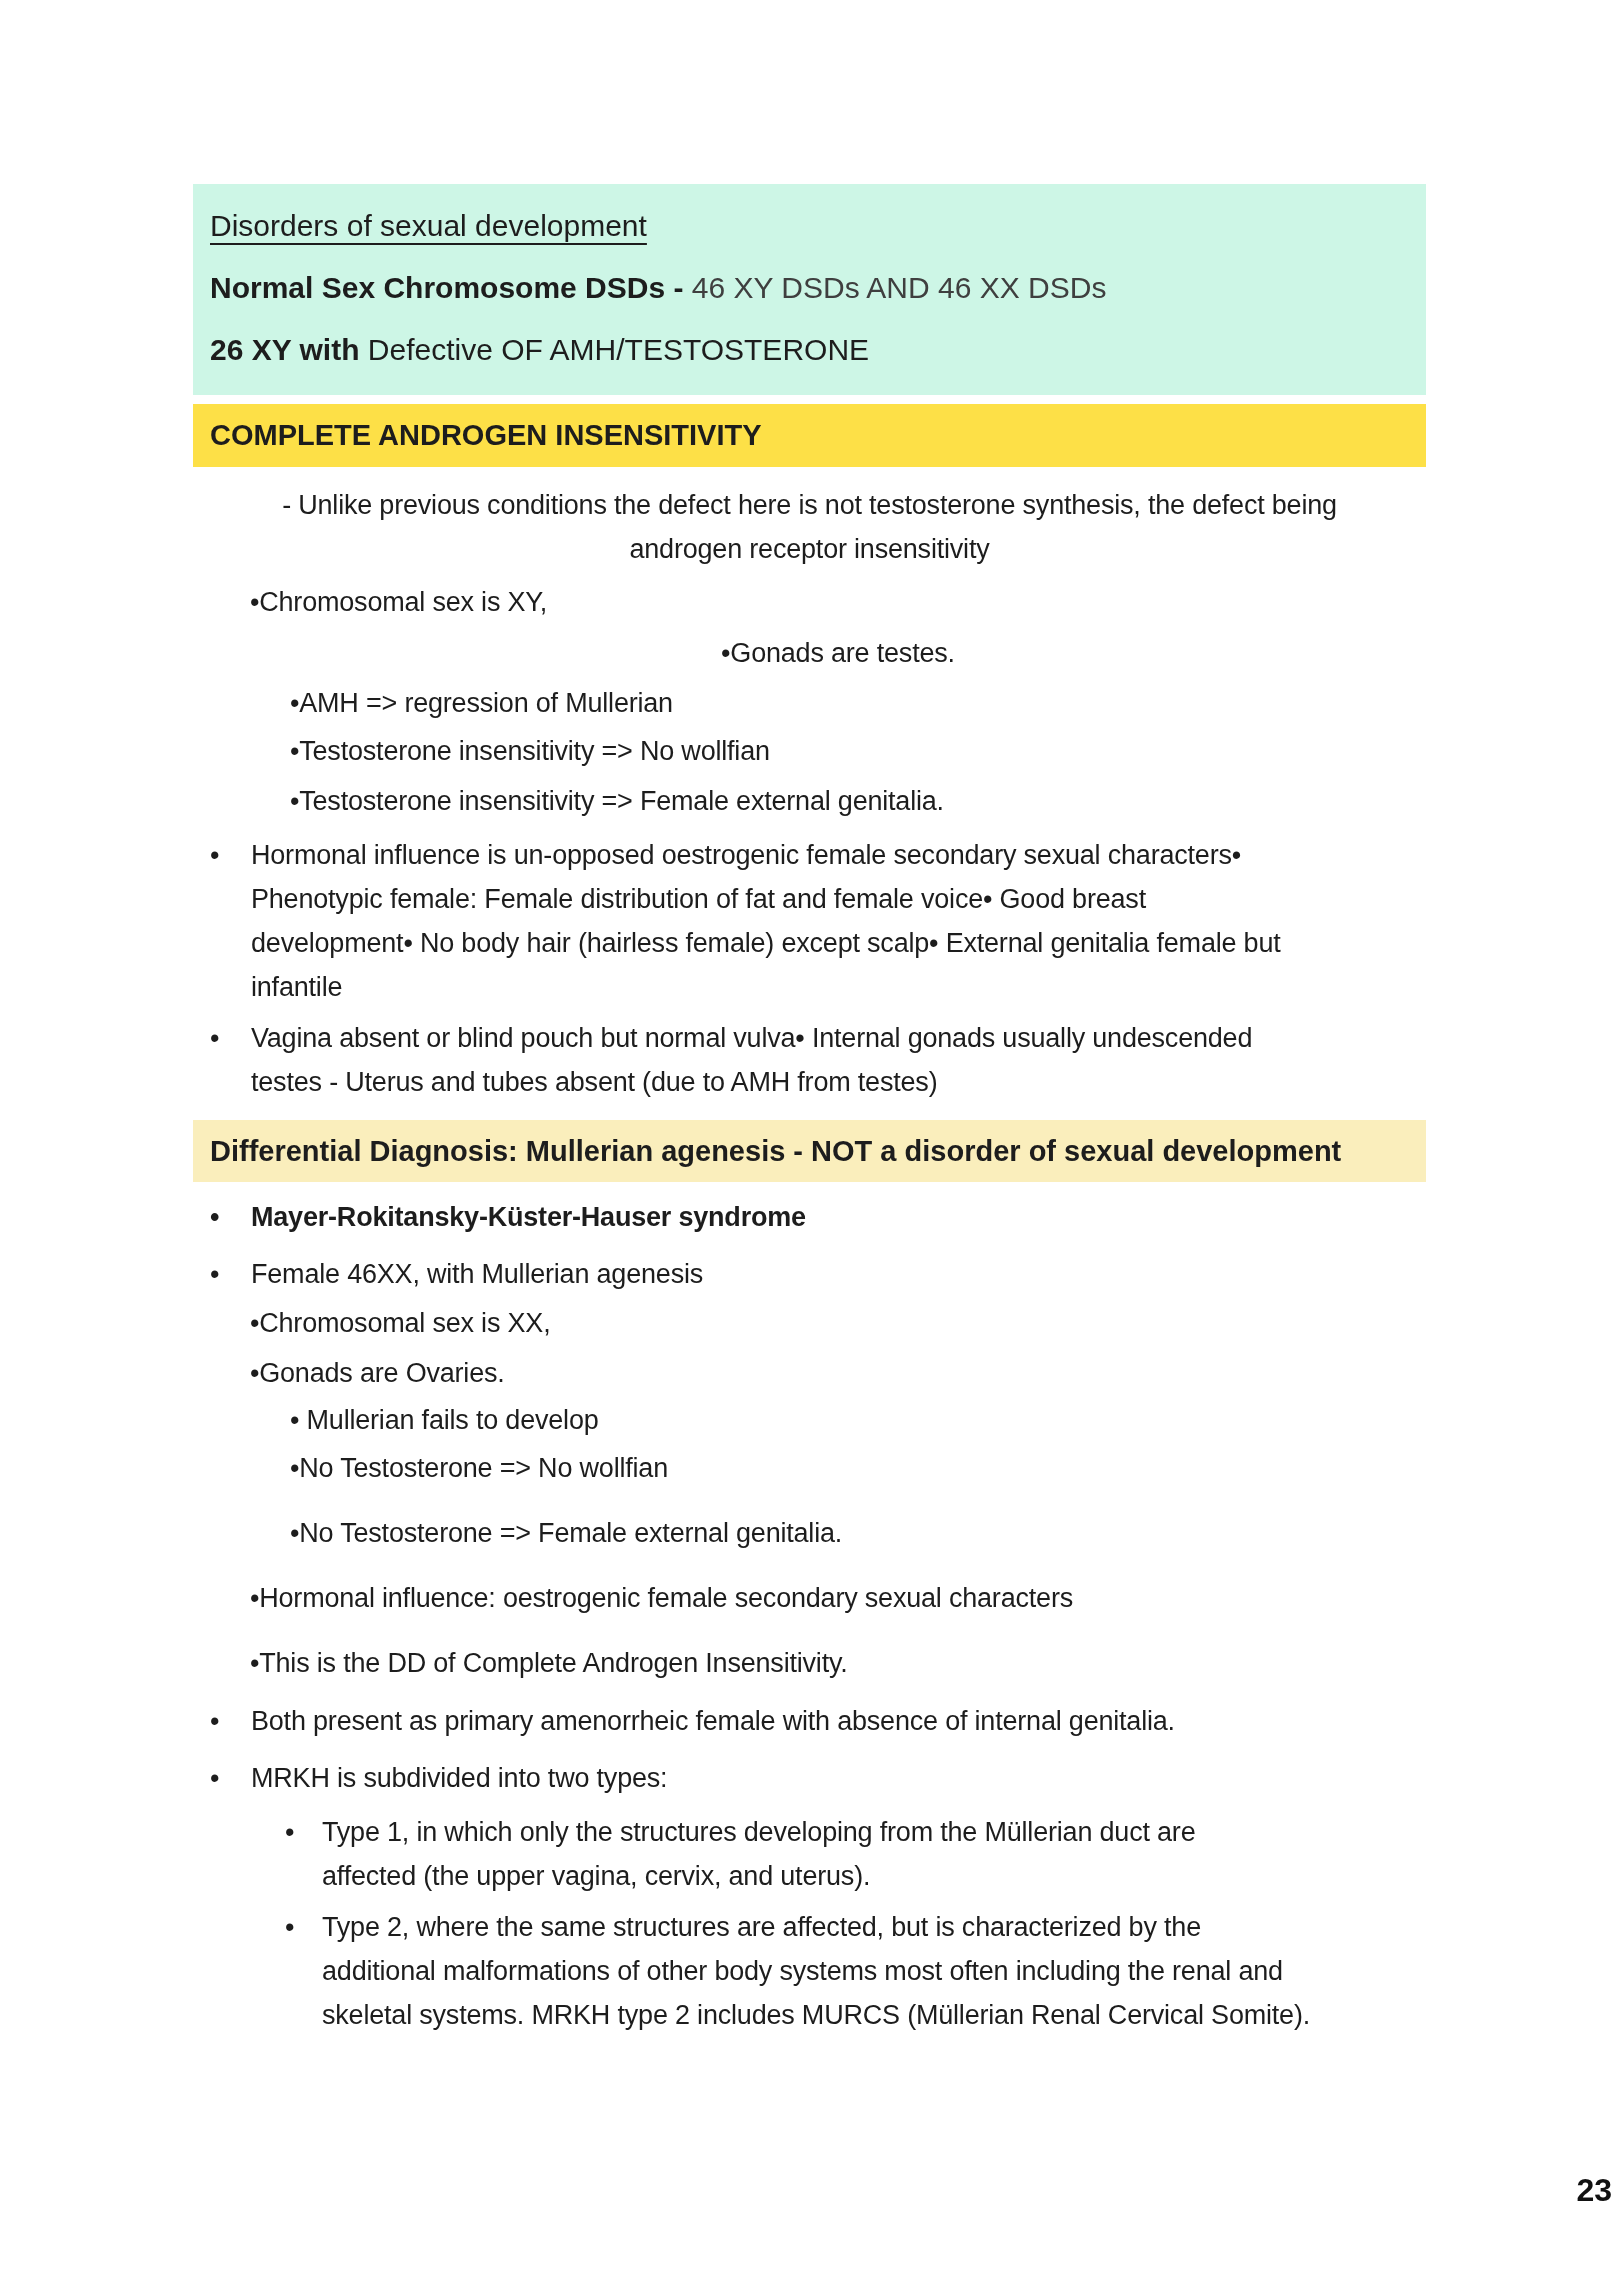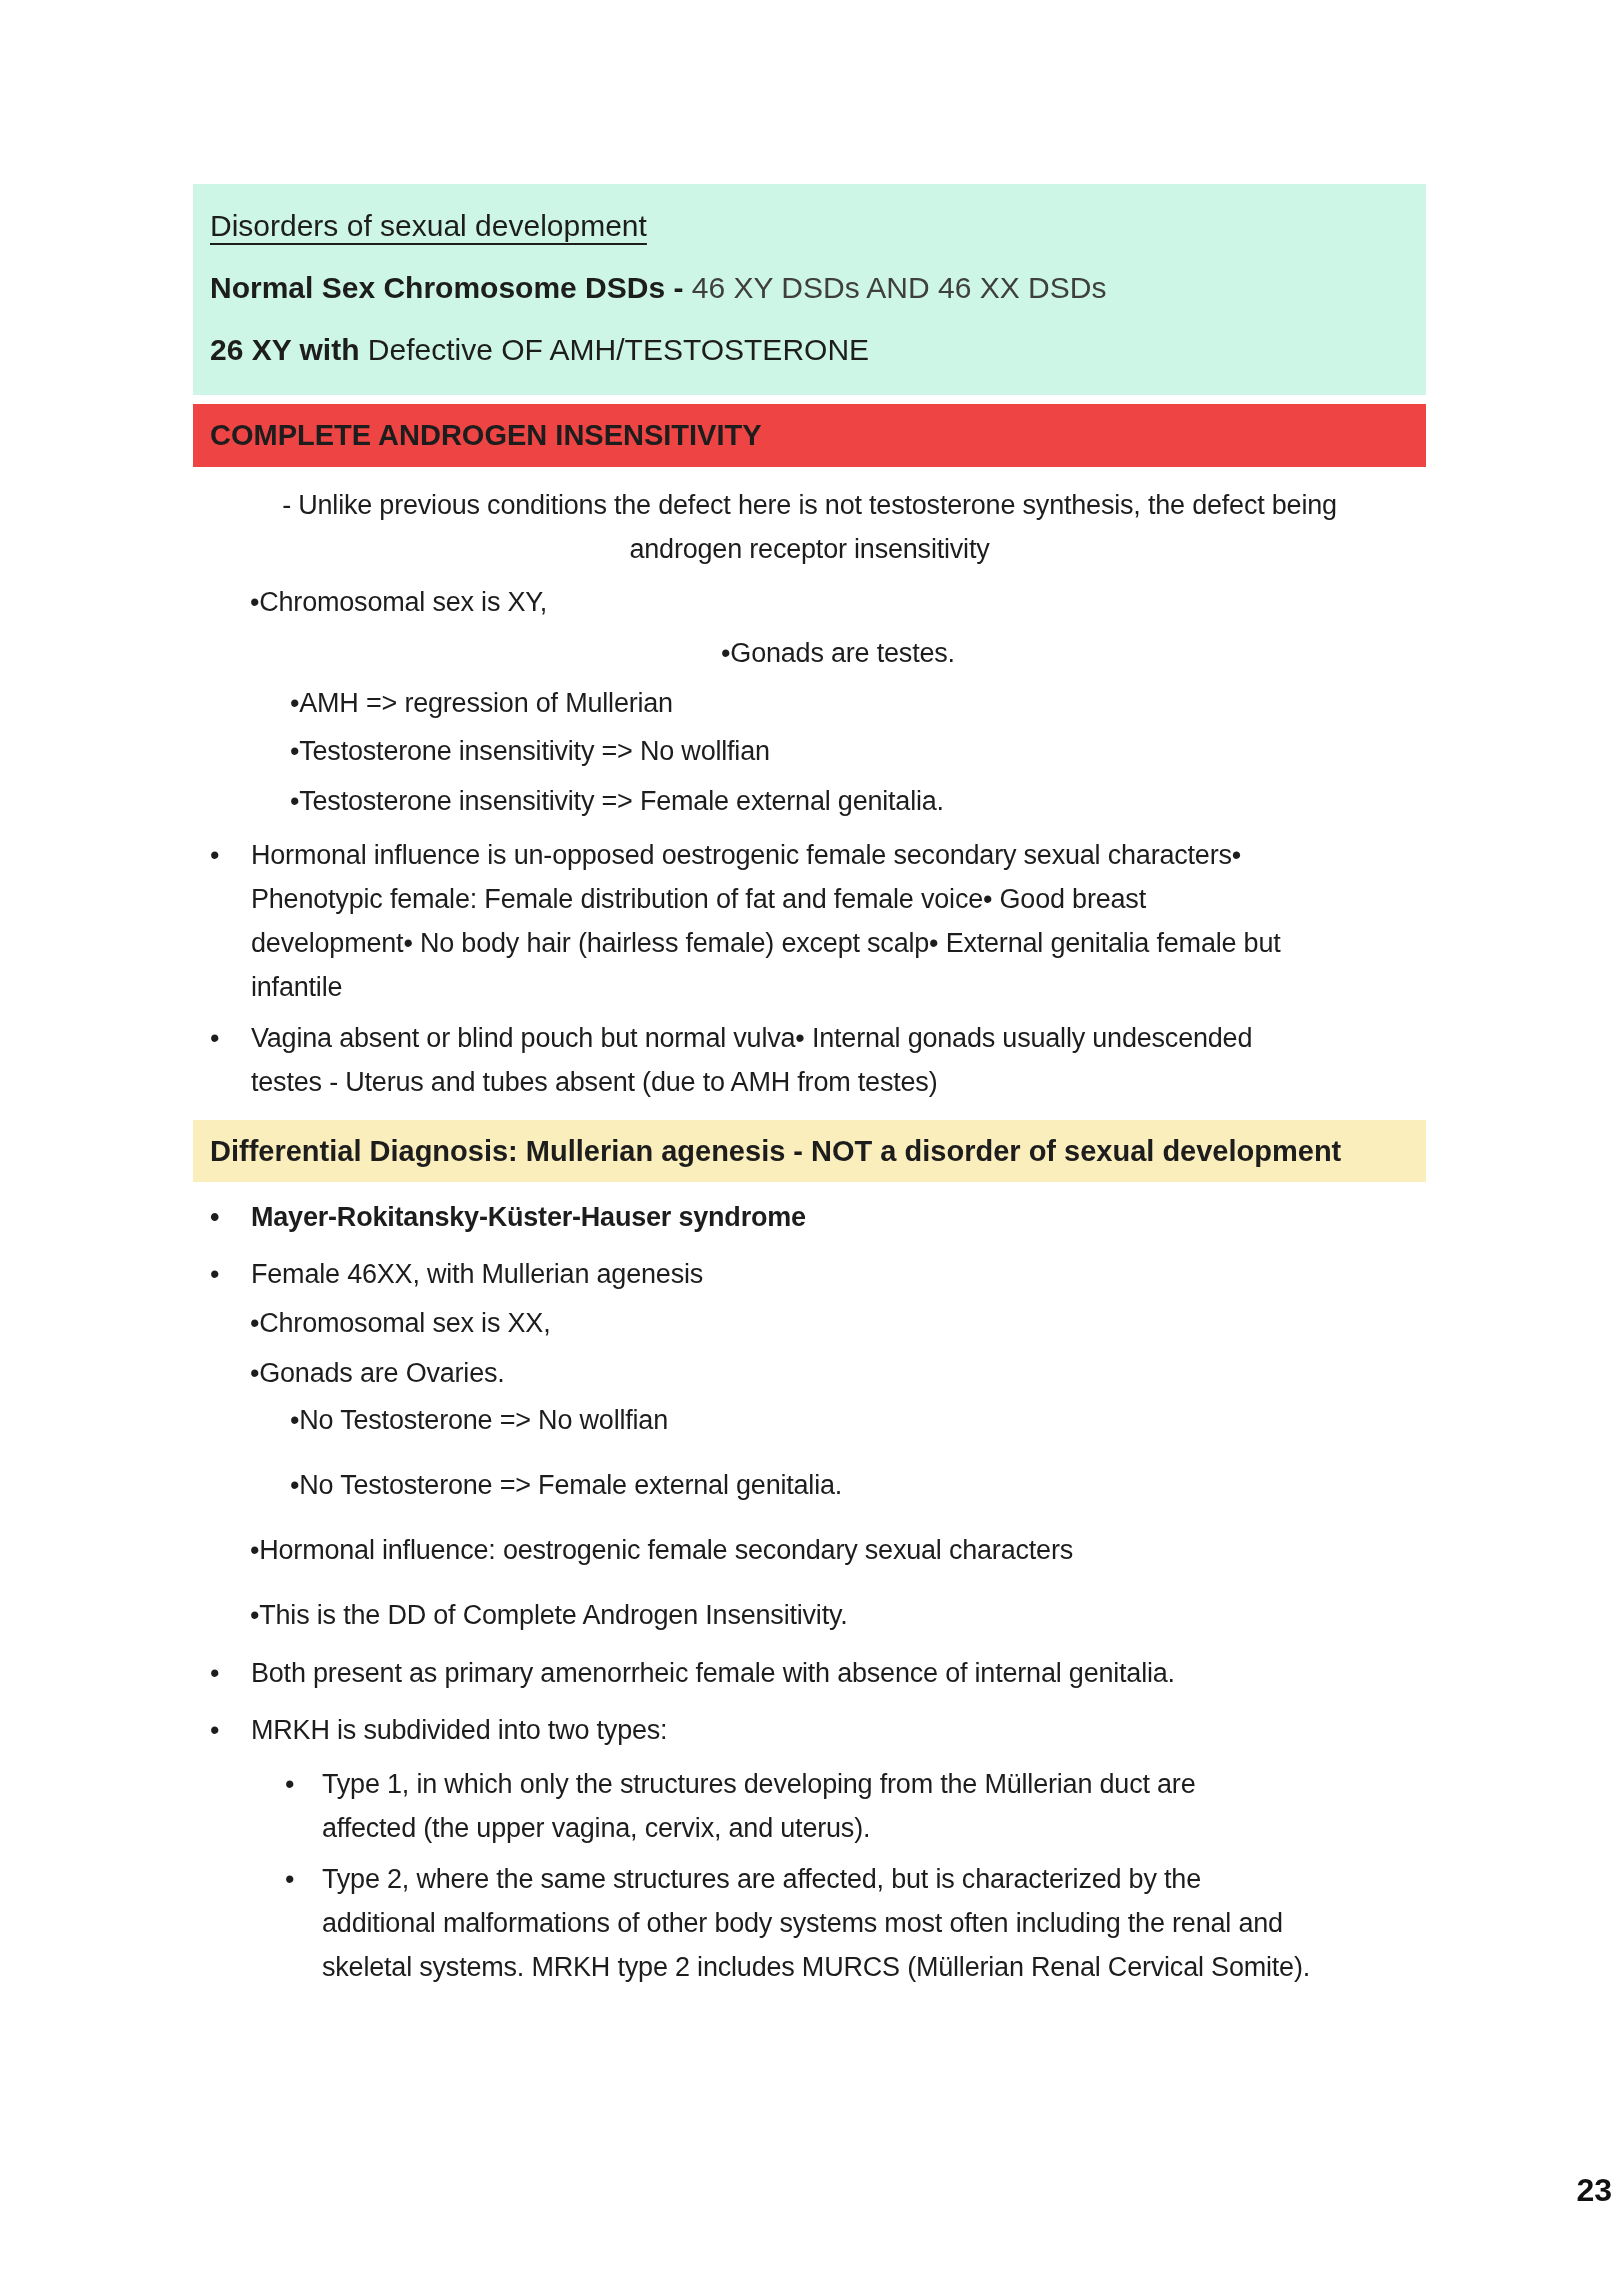--- a/index.html
+++ b/index.html
@@ -25,21 +25,21 @@
   .gb-title{
     text-decoration:underline;
     text-decoration-thickness:1.9px;
     text-underline-offset:6.7px;
     margin-bottom:24px;
   }
   .gb-line2{margin-bottom:24px;}
   .bold{font-weight:bold;}
   .gray{color:#3f3f3f;}
   .pink-box{
-    background:#ef4444;
+    background:#fde047;
     margin-top:8.6px;
     padding:13.4px 17px;
     font-size:29px;line-height:37px;
     font-weight:bold;
   }
   .yellow-box{
     background:#faeebc;
     margin-top:15.3px;
     padding:12.4px 17px;
     font-size:29px;line-height:38px;
@@ -107,20 +107,21 @@
 infantile</span></div>
     <div class="s b1 mt8"><span class="marker">•</span><span>Vagina absent or blind pouch but normal vulva•  Internal gonads usually undescended
 testes - Uterus and tubes absent (due to AMH from testes)</span></div>
 
     <div class="yellow-box">Differential Diagnosis: Mullerian agenesis - NOT a disorder of sexual development</div>
 
     <div class="s b1 mt13 bold"><span class="marker">•</span><span>Mayer-Rokitansky-Küster-Hauser syndrome</span></div>
     <div class="s b1 mt14"><span class="marker">•</span><span>Female 46XX, with Mullerian agenesis</span></div>
     <div class="s b2 mt5">•Chromosomal sex is XX,</div>
     <div class="s b2 mt6">•Gonads are Ovaries.</div>
+    <div class="s b3 mt4">• Mullerian fails to develop</div>
     <div class="s b3 mt4">•No Testosterone =&gt; No wollfian</div>
     <div class="s b3 mt3">•No Testosterone =&gt; Female external genitalia.</div>
     <div class="s b2 mt3">•Hormonal influence: oestrogenic  female secondary sexual characters</div>
     <div class="s b2 mt3">•This is the DD of Complete Androgen Insensitivity.</div>
 
     <div class="s b1 mt14"><span class="marker">•</span><span>Both present as primary amenorrheic female with absence of internal genitalia.</span></div>
     <div class="s b1 mt14"><span class="marker">•</span><span>MRKH is subdivided into two types:</span></div>
     <div class="s bt mt10"><span class="marker">•</span><span>Type 1, in which only the structures developing from the Müllerian duct are
 affected (the upper vagina, cervix, and uterus).</span></div>
     <div class="s bt mt8"><span class="marker">•</span><span>Type 2, where the same structures are affected, but is characterized by the

